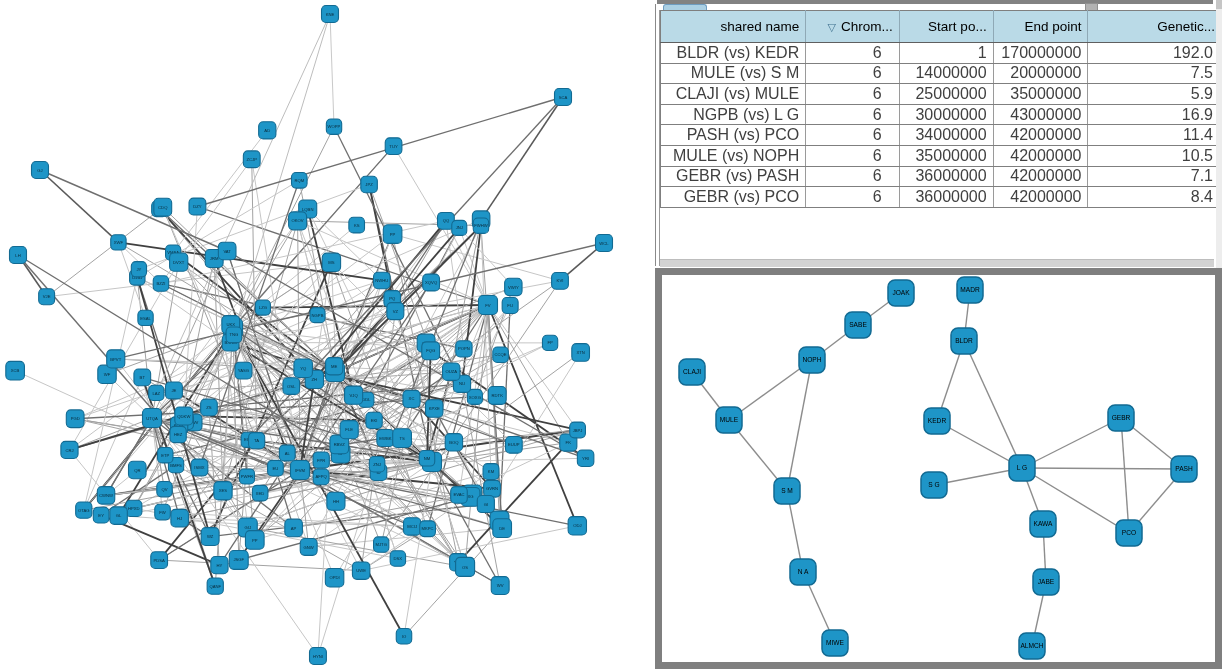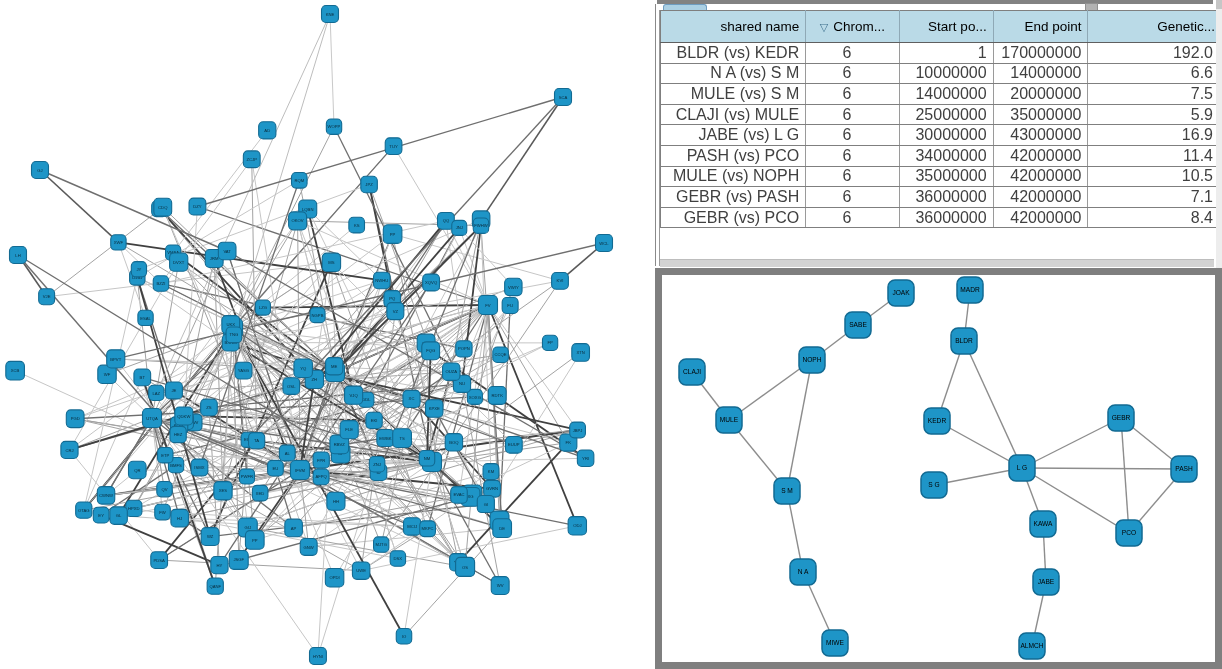--- a/index.html
+++ b/index.html
@@ -26,21 +26,21 @@
   table.attr td{border-right:1px solid #9a9a9a;border-bottom:1px solid #7f7f7f;font-size:16px;color:#404040;
                 height:20.6px;padding:0 6px;box-sizing:border-box;overflow:hidden;white-space:nowrap;}
   table.attr td:first-child{padding-left:12px;}
   table.attr td:nth-child(2){padding-right:17px;}
   table.attr td:nth-child(5){padding-right:8px;}
   .funnel{color:#3f718f;font-size:11px;margin-right:5px;}
   
   .network-panel{position:absolute;left:655px;top:268px;width:567px;height:401px;
                  border:7px solid #7f7f7f;box-sizing:border-box;background:#fff;}
   #filtered-svg{position:absolute;left:0;top:0;}
-  .al-left{text-align:center}.al-right{text-align:right}
+  .al-left{text-align:right}.al-right{text-align:right}
 </style>
 </head>
 <body>
 
 <div class="screen">
 
   <svg id="hairball-svg" width="655" height="669">
       <g>
         <line x1="233" y1="328" x2="254.77325592435773" y2="539.9284668583698" stroke="#a3a3a3" stroke-width="1"></line>
         <line x1="233.88038269955786" y1="334.833821733661" x2="499.5381236971435" y2="520.5193867365414" stroke="#c6c6c6" stroke-width="1"></line>
@@ -1106,42 +1106,35 @@
         </thead>
       <tbody id="attr-body">
           <tr>
             <td class="al-right">BLDR (vs) KEDR</td>
             <td class="al-left">6</td>
             <td class="al-right">1</td>
             <td class="al-right">170000000</td>
             <td class="al-right">192.0</td>
           </tr>
           <tr>
-            <td class="al-right">N A (vs) S M</td>
-            <td class="al-left">6</td>
-            <td class="al-right">10000000</td>
-            <td class="al-right">14000000</td>
-            <td class="al-right">6.6</td>
-          </tr>
-          <tr>
             <td class="al-right">MULE (vs) S M</td>
             <td class="al-left">6</td>
             <td class="al-right">14000000</td>
             <td class="al-right">20000000</td>
             <td class="al-right">7.5</td>
           </tr>
           <tr>
             <td class="al-right">CLAJI (vs) MULE</td>
             <td class="al-left">6</td>
             <td class="al-right">25000000</td>
             <td class="al-right">35000000</td>
             <td class="al-right">5.9</td>
           </tr>
           <tr>
-            <td class="al-right">JABE (vs) L G</td>
+            <td class="al-right">NGPB (vs) L G</td>
             <td class="al-left">6</td>
             <td class="al-right">30000000</td>
             <td class="al-right">43000000</td>
             <td class="al-right">16.9</td>
           </tr>
           <tr>
             <td class="al-right">PASH (vs) PCO</td>
             <td class="al-left">6</td>
             <td class="al-right">34000000</td>
             <td class="al-right">42000000</td>

